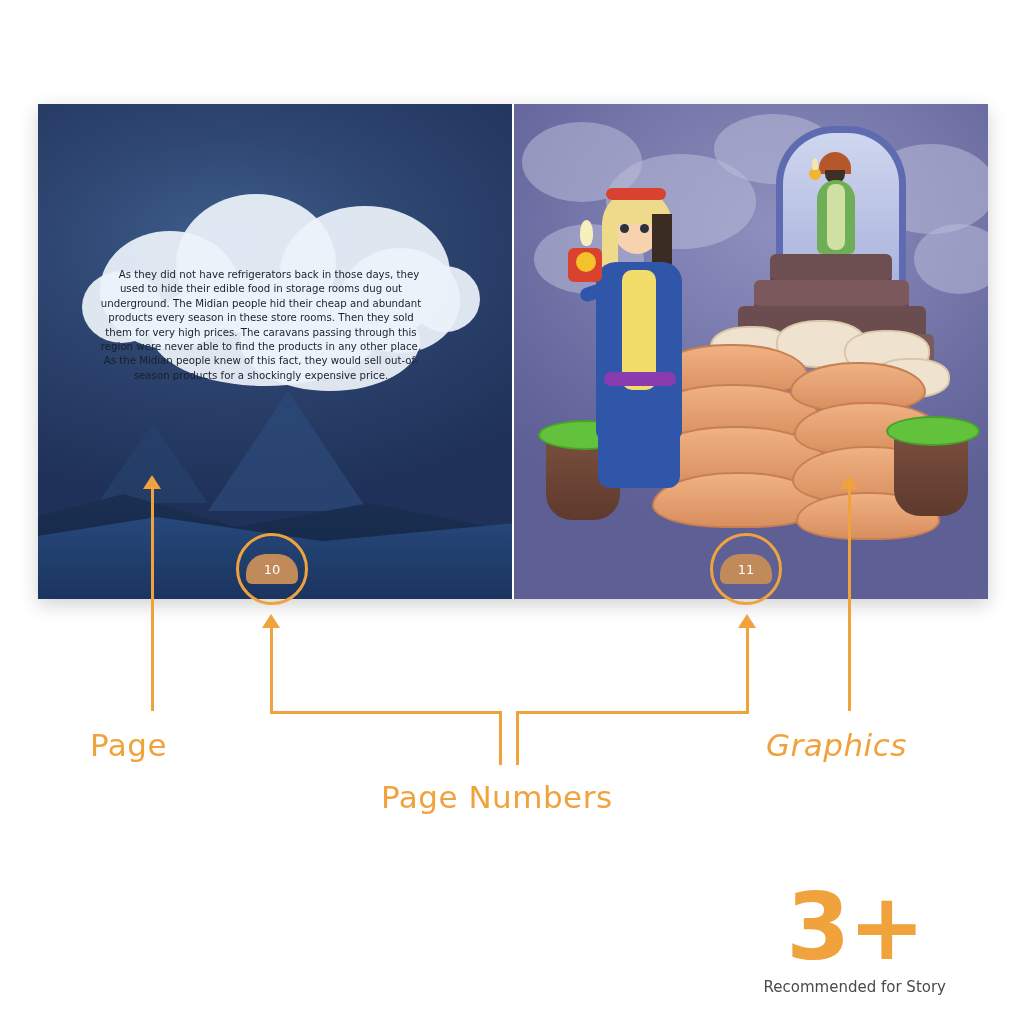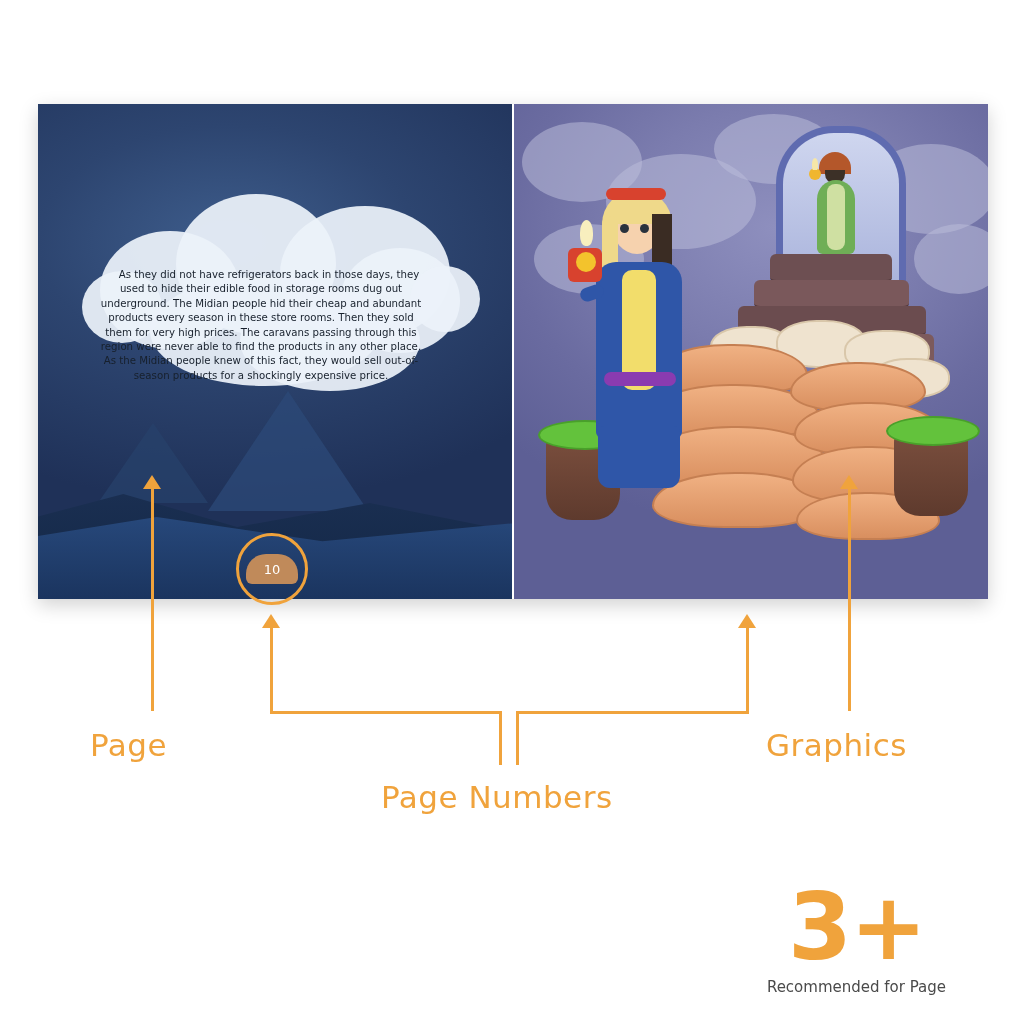--- a/index.html
+++ b/index.html
@@ -358,38 +358,41 @@
       <div style="position:absolute;left:4px;top:96px;width:24px;height:14px;background:#2f56a8;border-radius:7px;transform:rotate(-18deg);"></div>
       <div style="position:absolute;left:-8px;top:58px;width:34px;height:34px;background:#d8422e;border-radius:6px;"></div>
       <div style="position:absolute;left:0px;top:62px;width:20px;height:20px;background:#f3c32c;border-radius:50%;"></div>
       <div style="position:absolute;left:4px;top:30px;width:13px;height:26px;background:#f8efbe;border-radius:50% 50% 40% 40%;"></div>
     </div>
   </div>
 
   <div class="page-circle" style="left:198px; top:429px;">
     <div class="page-badge">10</div>
   </div>
+  <div class="page-circle" style="left:672px; top:429px;">
+    <div class="page-badge">11</div>
+  </div>
 </div>
 
 <div class="arrow-up" style="left:143px; top:475px;"></div>
 <div class="annot-line annot-v" style="left:151px; top:489px; height:222px;"></div>
 <div class="annot-label" style="left:90px; top:727px;">Page</div>
 
 <div class="arrow-up" style="left:840px; top:475px;"></div>
 <div class="annot-line annot-v" style="left:848px; top:489px; height:222px;"></div>
-<div class="annot-label" style="left:766px; top:727px;">Graphics</div>
+<div class="annot-label" style="left:766px; top:727px;font-style:italic;">Graphics</div>
 
 <div class="arrow-up" style="left:262px; top:614px;"></div>
 <div class="annot-line annot-v" style="left:270px; top:628px; height:85px;"></div>
 <div class="annot-line annot-h" style="left:270px; top:711px; width:232px;"></div>
 <div class="annot-line annot-v" style="left:499px; top:711px; height:54px;"></div>
 
 <div class="arrow-up" style="left:738px; top:614px;"></div>
 <div class="annot-line annot-v" style="left:746px; top:628px; height:85px;"></div>
 <div class="annot-line annot-h" style="left:516px; top:711px; width:233px;"></div>
 <div class="annot-line annot-v" style="left:516px; top:711px; height:54px;"></div>
 
 <div class="annot-label" style="left:381px; top:779px;">Page Numbers</div>
 
 <div id="age-badge">
   <div id="age-number">3+</div>
-  <div id="age-caption">Recommended for Page</div>
+  <div id="age-caption">Recommended for Story</div>
 </div>
 
 </body></html>

